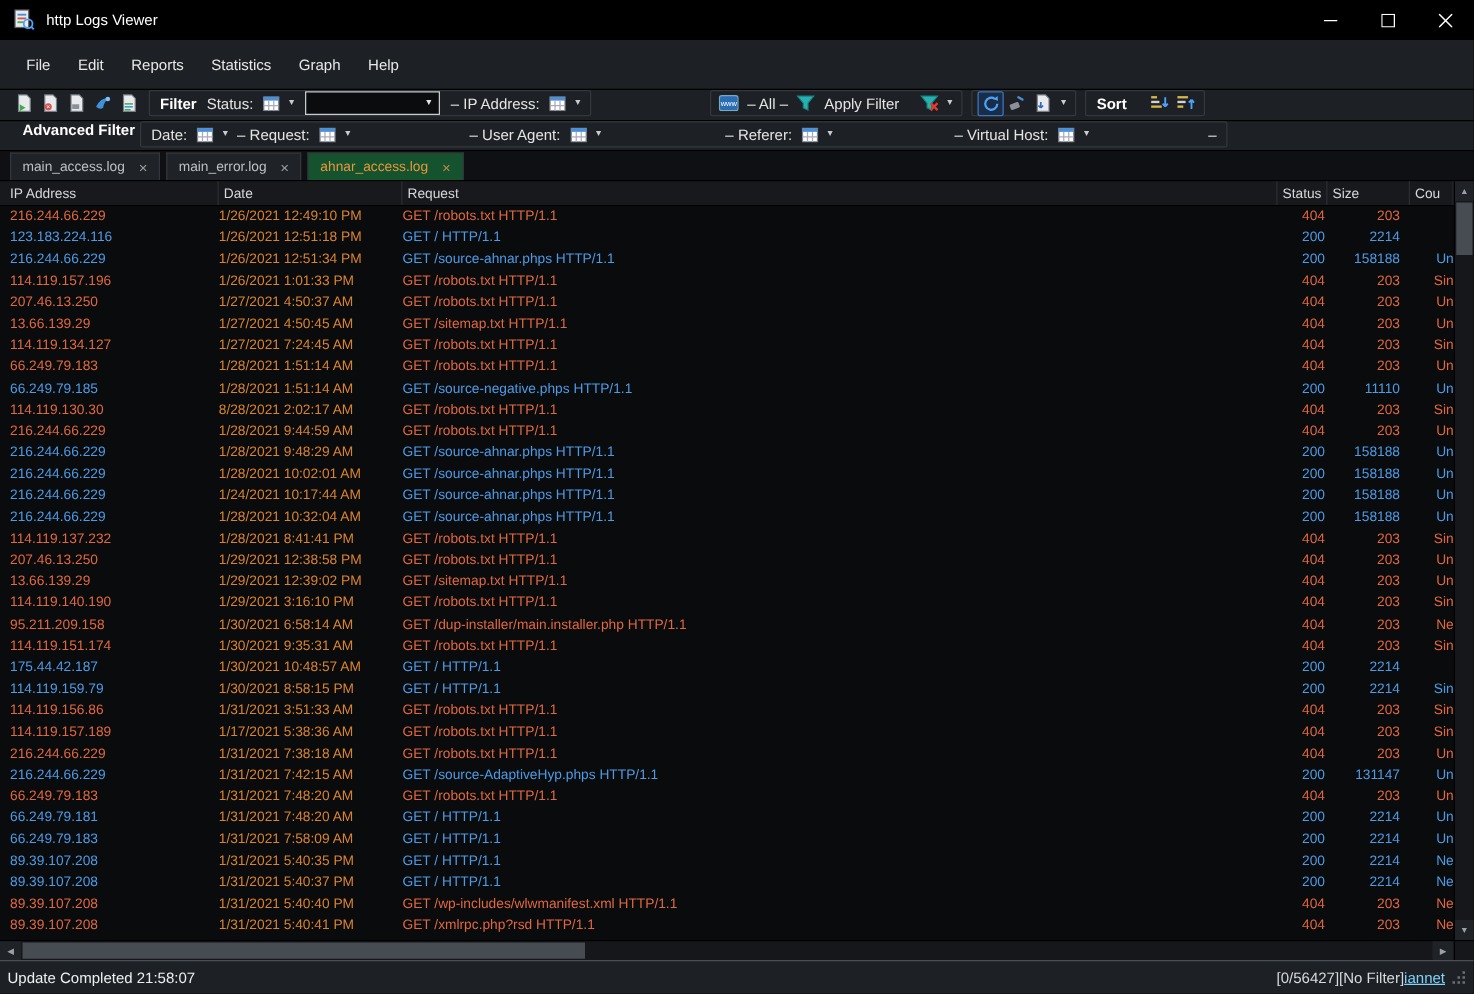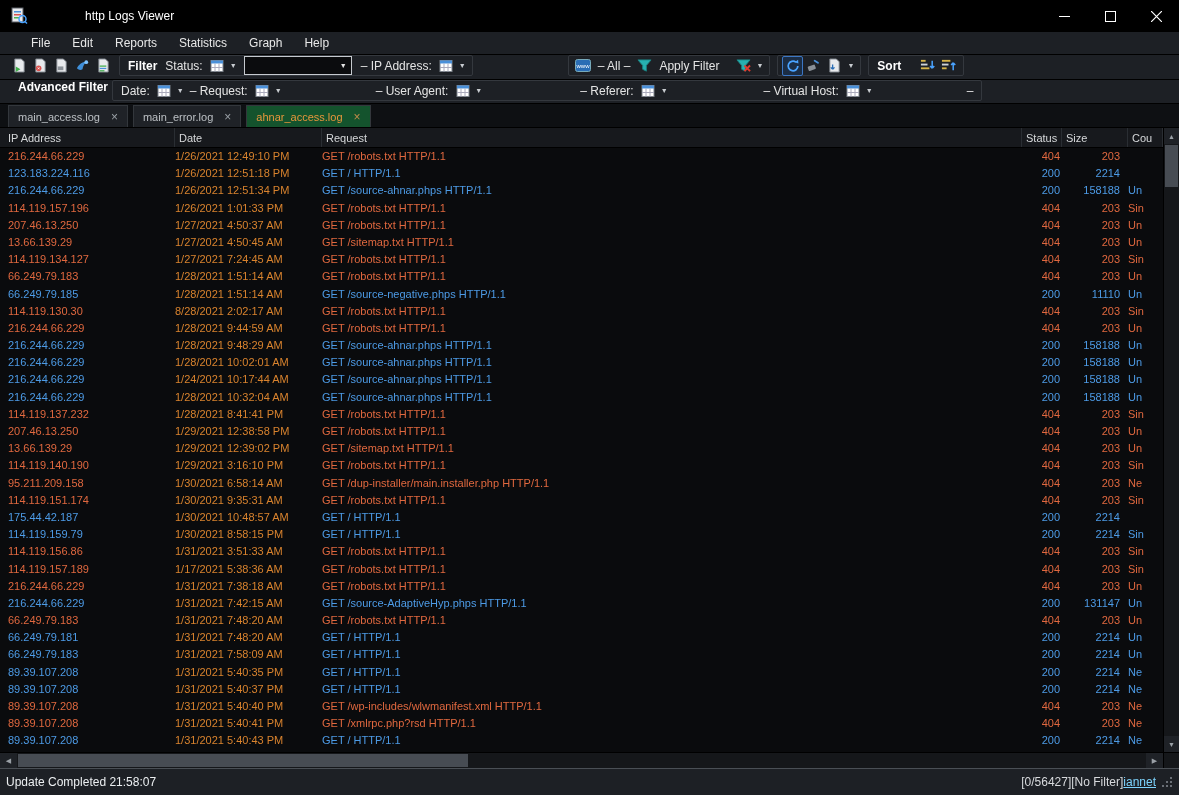--- a/index.html
+++ b/index.html
@@ -2,28 +2,28 @@
 <html><head>
 <meta charset="utf-8">
 <style>
   * { margin:0; padding:0; box-sizing:border-box; }
   html,body { width:1179px; height:795px; }
   body { font-family:"Liberation Sans", sans-serif; background:#000; overflow:hidden;
          --err:#e0683f; --ok:#4d9be6; --date:#d9832e; }
   .window { width:1179px; height:795px; display:flex; flex-direction:column; background:#0c0d10; }
 
   
-  .titlebar { height:32px; background:#000; display:flex; align-items:center; flex:none;gap:48px; }
+  .titlebar { height:32px; background:#000; display:flex; align-items:center; flex:none; }
   .app-icon { width:18px; height:18px; margin:0 9px 0 10px; flex:none; }
   .title-text { color:#fff; font-size:12px; }
   .win-controls { margin-left:auto; display:flex; height:100%; }
   .win-btn { width:46px; height:100%; display:flex; align-items:center; justify-content:center; color:#fff; background:none; border:none; font-size:14px; }
 
   
-  .menubar { height:23px; background:#1d2025; border-bottom:1px solid #000; display:flex; align-items:flex-end; flex:none; padding-left:20px; }
+  .menubar { height:40px; background:#1d2025; border-bottom:1px solid #000; display:flex; align-items:flex-end; flex:none; padding-left:10px; }
   .menu-item { color:#e8e8e8; font-size:12px; padding:0 11px; height:100%; display:flex; align-items:center; }
 
   
   .toolbar { background:#1d2025; border-bottom:1px solid #000; display:flex; align-items:flex-start; flex:none; font-size:12px; color:#e4e4e4; white-space:nowrap; }
   .toolbar.t1 { height:25px; padding-left:6px; }
   .toolbar.t2 { height:24px; padding-left:14px; }
   .tgroup { display:flex; align-items:center; height:21px; border:1px solid #34383e; border-radius:2px; padding:0 4px; margin-right:7px; }
   .tgroup.noborder { border-color:transparent; padding:0 2px; margin-right:2px; }
   .ticon { width:21px; height:20px; display:flex; align-items:center; justify-content:center; background:none; border:1px solid transparent; flex:none; }
   .ticon.active-tool { border:1px solid #3b76c4; background:#1b2d45; border-radius:2px; }
@@ -50,21 +50,21 @@
   .trow { display:flex; height:17.2px; line-height:17.4px; font-size:11px; white-space:nowrap; }
   .cell { overflow:hidden; flex:none; }
   .trow.err .cell { color:var(--err); }
   .trow.ok  .cell { color:var(--ok); }
   .trow .cell.col-date { color:var(--date); }
   .col-ip   { width:175px; padding-left:8px; }
   .col-date { width:147px; }
   .col-req  { width:700px; }
   .col-status { width:40px; }
   .col-size { width:66px; }
-  .col-cou  { flex:1 1 auto; }
+  .col-cou  { flex:1 1 auto;text-align:right; }
   .trow .col-status { text-align:right; padding-right:2px; }
   .trow .col-size   { text-align:right; padding-right:8px; }
   .thead .col-ip { padding-left:8px; }
 
   
   .vscroll { position:absolute; top:0; right:0; bottom:0; width:16px; background:#15171a; display:flex; flex-direction:column; border-left:1px solid #000; }
   .vs-btn { height:16px; display:flex; align-items:center; justify-content:center; color:#9aa0a6; font-size:7px; background:#1f2227; flex:none; }
   .vs-track { flex:1; position:relative; }
   .vs-thumb { position:absolute; top:1px; left:1px; right:1px; height:42px; background:#474c53; }
   .hscroll { height:16px; background:#15171a; display:flex; flex:none; border-top:1px solid #000; }

